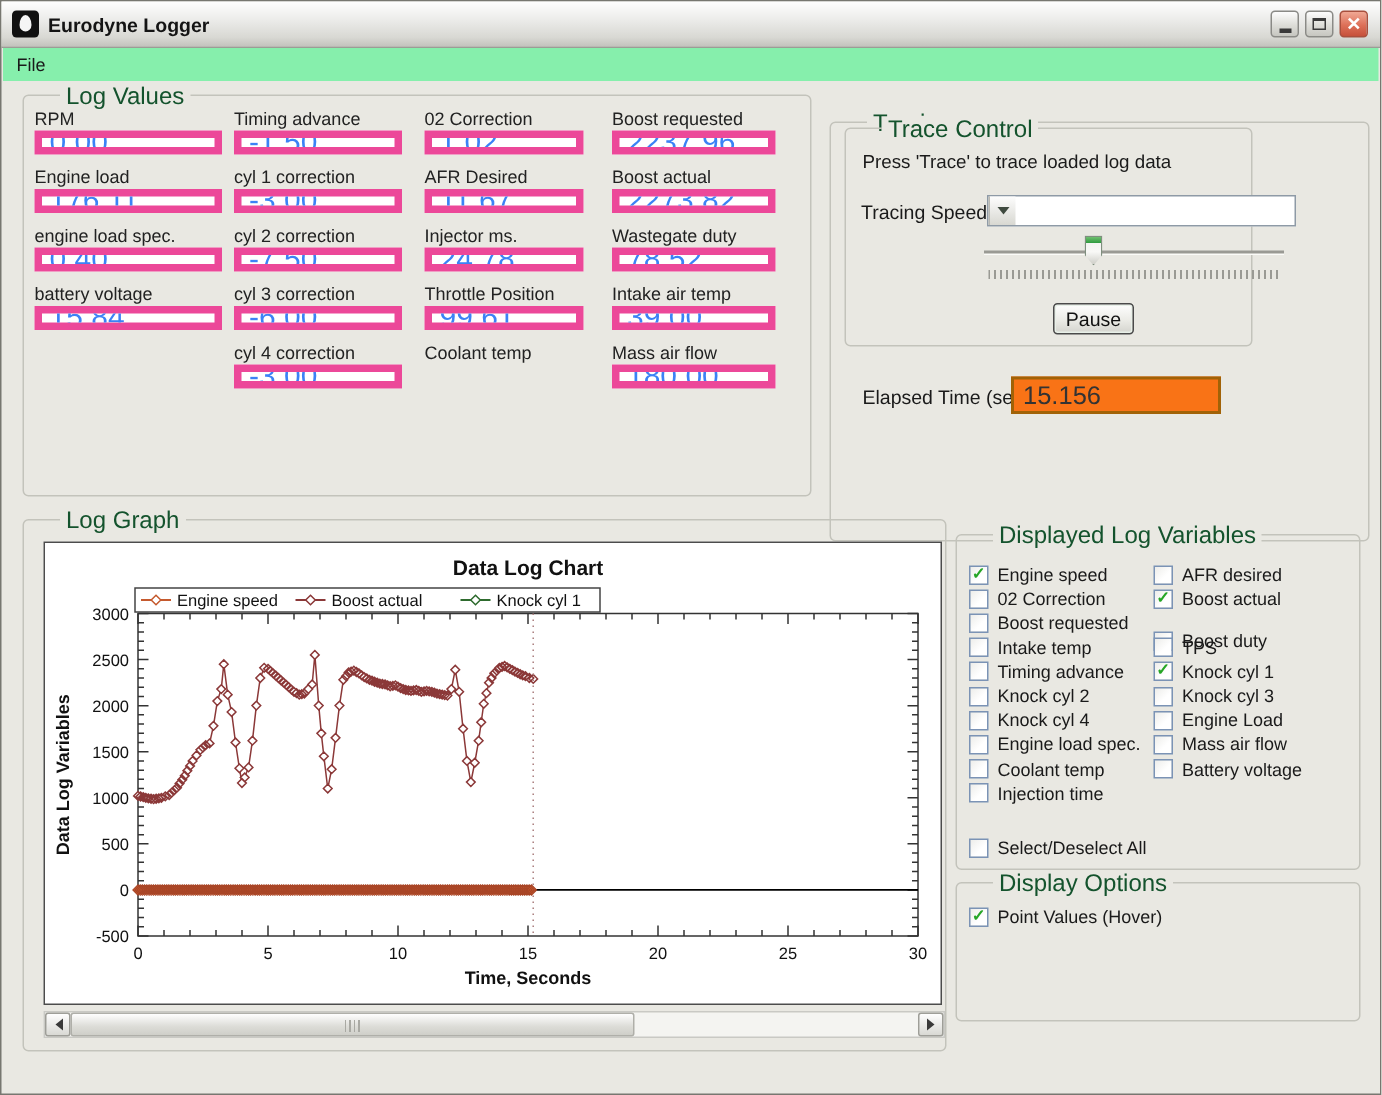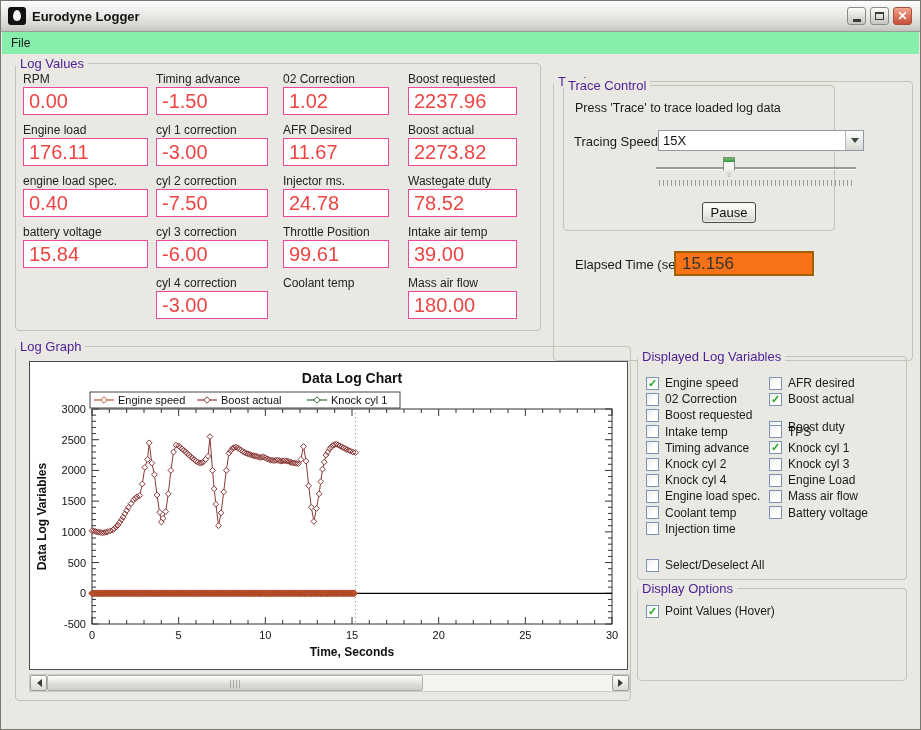--- a/index.html
+++ b/index.html
@@ -18,27 +18,27 @@
     background:linear-gradient(#FDFDFD,#DDDDD8 55%,#C6C6C0);display:flex;align-items:center;justify-content:center;}
   .win-btn.close{background:linear-gradient(#F0A894,#DD7058 55%,#C6513B);border-color:#A8503E;color:#fff;
     font-size:12px;font-weight:bold;line-height:1;}
   .glyph-min{width:8px;height:3px;background:#3A3A3A;margin-top:8px;}
   .glyph-max{width:9px;height:8px;border:1px solid #3A3A3A;border-top-width:2px;box-sizing:border-box;}
   
   .menubar{position:absolute;left:1px;top:31px;right:1px;height:22px;background:#86efac;}
   .menu-item{display:inline-block;padding:4px 9px;font-size:12px;color:#1A1A1A;}
   
   .group{position:absolute;border:1px solid #C3C3BB;border-radius:4px;box-sizing:border-box;}
-  .group-title{position:absolute;top:-8px;left:0;background:#E9E8E2;padding:0 4px;color:#4c1d95;font-size:13px;white-space:nowrap;}
+  .group-title{position:absolute;top:-8px;left:24px;background:#E9E8E2;padding:0 4px;color:#14532d;font-size:16px;white-space:nowrap;}
   
   .lv-col{position:absolute;}
   .lv-field{margin-bottom:8px;}
   .lv-label{font-size:12px;color:#222;height:15px;white-space:nowrap;}
-  .lv-input{height:28px;box-sizing:border-box;border:1px solid #ec4899;background:#fff;font-size:20px;
-    color:#ef4444;display:flex;align-items:center;padding-left:5px;overflow:hidden;}
+  .lv-input{height:16px;box-sizing:border-box;border:5px solid #ec4899;background:#fff;font-size:20px;
+    color:#3b82f6;display:flex;align-items:center;padding-left:5px;overflow:hidden;}
   
   .static-label{position:absolute;font-size:12px;color:#1A1A1A;white-space:nowrap;}
   .combo{position:absolute;height:21px;border:1px solid #8E9AA6;background:#fff;box-sizing:border-box;display:flex;}
   .combo-value{flex:1;font-size:13px;padding:2px 0 0 4px;color:#111;}
   .combo-btn{width:17px;border-left:1px solid #B8B8B2;background:linear-gradient(#FDFDFD,#D8D8D2);display:flex;align-items:center;justify-content:center;}
   .tri-down{width:0;height:0;border:4px solid transparent;border-top:5px solid #3F4A3F;margin-top:4px;}
   .slider-track{position:absolute;height:2px;background:#9A9A94;border-bottom:1px solid #FBFBF8;}
   .slider-thumb{position:absolute;width:12px;height:20px;
     background:linear-gradient(#6FBF6F 0%,#2F9B3F 22%,#F4F4F2 23%,#F8F8F6 55%,#CFCFC9 100%);
     border:1px solid #7F8F7F;box-sizing:border-box;
@@ -186,21 +186,20 @@
 
   <div class="group" style="left:552px;top:62px;width:360px;height:280px;margin-top:18px;">
     <span class="group-title">Tracing</span>
   </div>
   <div class="group" style="left:562px;top:84px;width:272px;height:146px;">
     <span class="group-title">Trace Control</span>
   </div>
   <div class="static-label" style="left:574px;top:100px;font-size:12.5px;">Press 'Trace' to trace loaded log data</div>
   <div class="static-label" style="left:573px;top:133px;font-size:13px;">Tracing Speed:</div>
   <div class="combo" style="left:657px;top:129px;width:206px;">
-    <span class="combo-value">15X</span>
     <span class="combo-btn">
         <span class="tri-down"></span>
       </span>
   </div>
   <div class="slider-track" style="left:655px;top:166px;width:200px;"></div>
   <div class="slider-thumb" style="left:722px;top:156px;"></div>
   <div class="slider-ticks" style="left:658px;top:179px;width:195px;"></div>
   <div class="xp-btn" style="left:701px;top:201px;width:54px;height:21px;">Pause</div>
   <div class="static-label" style="left:574px;top:256px;font-size:13px;">Elapsed Time (sec)</div>
   <div class="text-box" style="left:673px;top:250px;width:140px;height:25px;">15.156</div>

